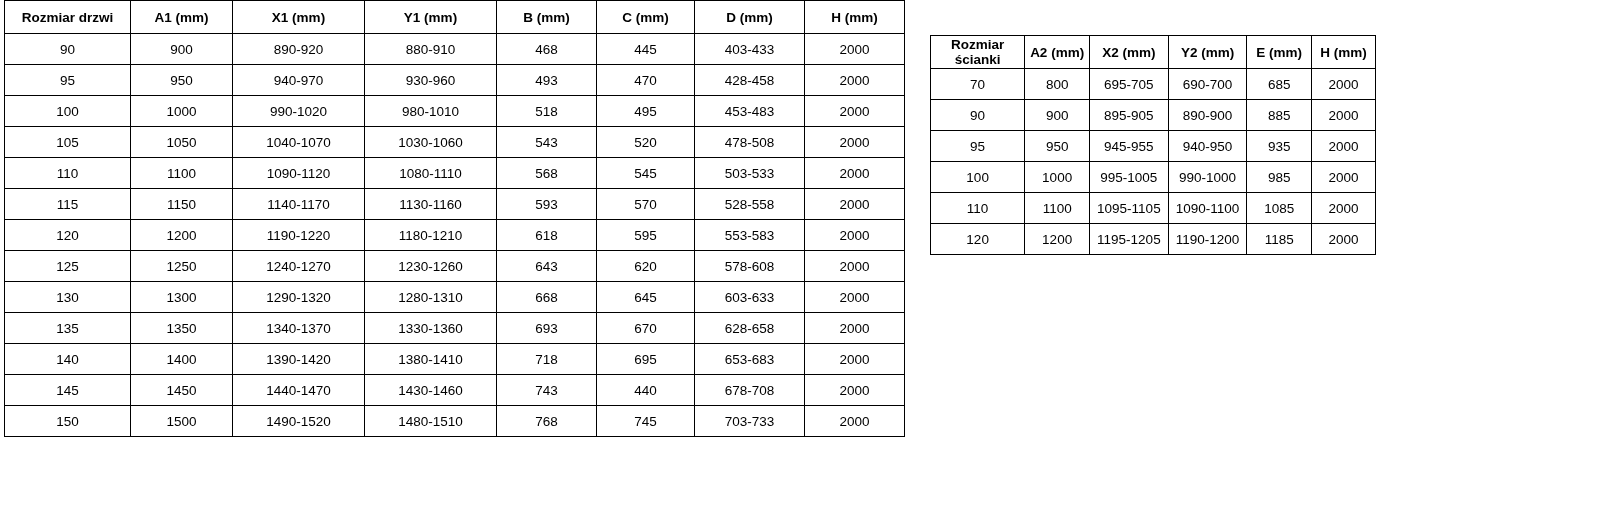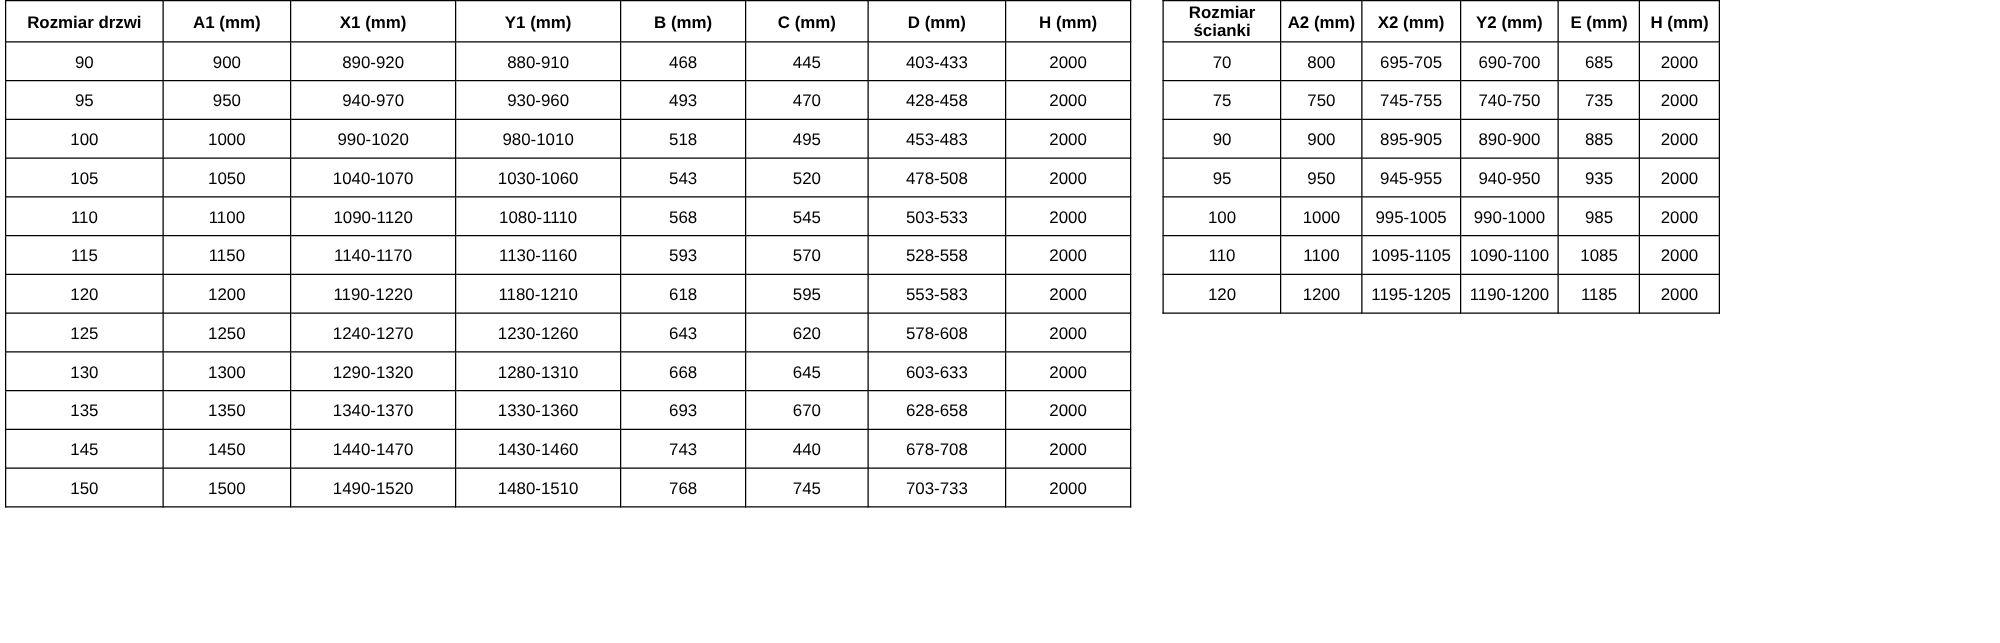--- a/index.html
+++ b/index.html
@@ -17,21 +17,21 @@
   .page {
     position: relative;
     width: 1376px;
     height: 514px;
   }
   .table-wrap {
     position: absolute;
     top: 0;
   }
   #doors-wrap { left: 4px; }
-  #walls-wrap { left: 930px; }
+  #walls-wrap { left: 930px; margin-top: 35px; }
 
   table {
     border-collapse: collapse;
     table-layout: fixed;
   }
   table td, table th {
     border: 1px solid #000000;
     text-align: center;
     vertical-align: middle;
     font-size: 13.5px;
@@ -190,20 +190,30 @@
           <td>135</td>
           <td>1350</td>
           <td>1340-1370</td>
           <td>1330-1360</td>
           <td>693</td>
           <td>670</td>
           <td>628-658</td>
           <td>2000</td>
         </tr>
         <tr>
+          <td>140</td>
+          <td>1400</td>
+          <td>1390-1420</td>
+          <td>1380-1410</td>
+          <td>718</td>
+          <td>695</td>
+          <td>653-683</td>
+          <td>2000</td>
+        </tr>
+        <tr>
           <td>145</td>
           <td>1450</td>
           <td>1440-1470</td>
           <td>1430-1460</td>
           <td>743</td>
           <td>440</td>
           <td>678-708</td>
           <td>2000</td>
         </tr>
         <tr>
@@ -243,28 +253,20 @@
       <tbody>
         <tr>
           <td>70</td>
           <td>800</td>
           <td>695-705</td>
           <td>690-700</td>
           <td>685</td>
           <td>2000</td>
         </tr>
         <tr>
-          <td>75</td>
-          <td>750</td>
-          <td>745-755</td>
-          <td>740-750</td>
-          <td>735</td>
-          <td>2000</td>
-        </tr>
-        <tr>
           <td>90</td>
           <td>900</td>
           <td>895-905</td>
           <td>890-900</td>
           <td>885</td>
           <td>2000</td>
         </tr>
         <tr>
           <td>95</td>
           <td>950</td>

